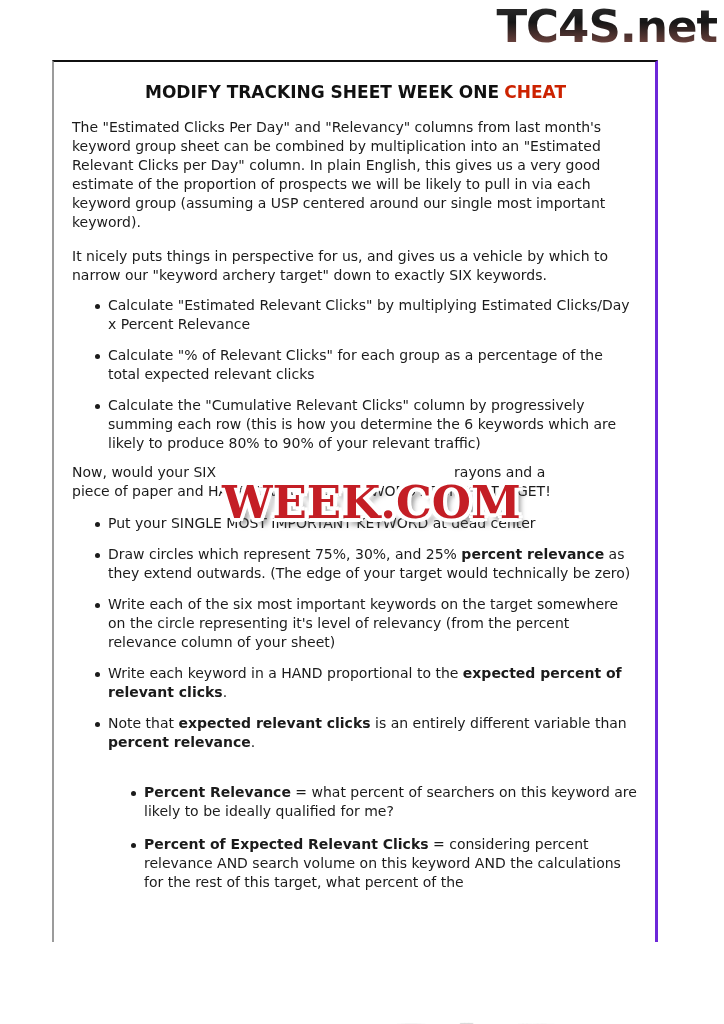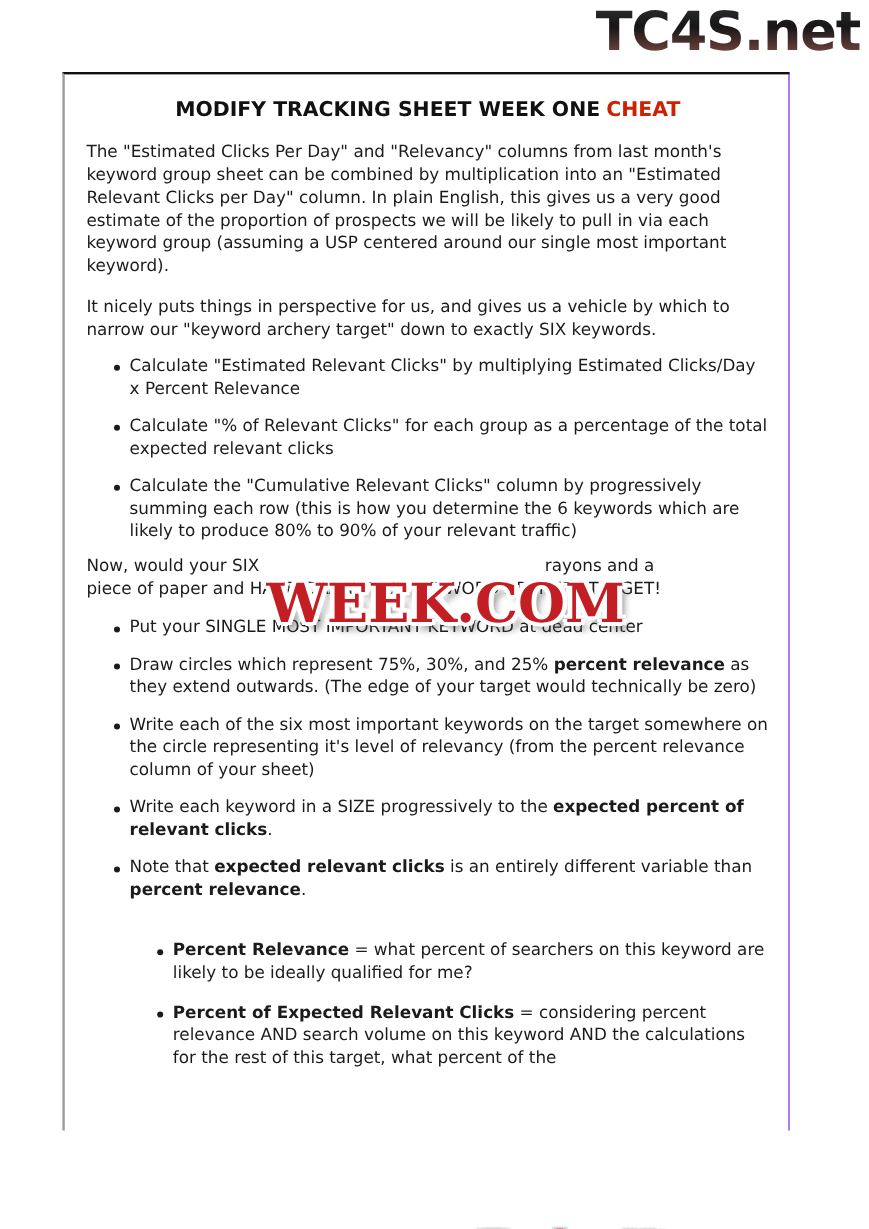--- a/index.html
+++ b/index.html
@@ -28,21 +28,21 @@
     -webkit-text-fill-color: transparent;
   }
 
   
   .doc-box {
     position: absolute;
     left: 52px; top: 60px;
     width: 606px; height: 882px;
     border-top: 2px solid #101010;
     border-left: 2px solid #9b9b9b;
-    border-right: 1px solid #6d28d9;
+    border-right: 3px solid #6d28d9;
     background: #ffffff;
   }
   .doc-content {
     padding: 20px 16px 0 18px;
     font-size: 14px;
     line-height: 19px;
   }
   .doc-title {
     margin: 0;
     text-align: center;
@@ -128,21 +128,21 @@
         <li>Calculate "% of Relevant Clicks" for each group as a percentage of the total expected relevant clicks</li>
         <li>Calculate the "Cumulative Relevant Clicks" column by progressively summing each row (this is how you determine the 6 keywords which are likely to produce 80% to 90% of your relevant traffic)</li>
       </ul>
 
       <p class="para p3"><span>Now, would your SIX</span><span class="wm-gap"></span><span>rayons and a</span><span class="p3-line2">piece of paper and HAND DRAW YOUR KEYWORD ARCHERY TARGET!</span></p>
 
       <ul class="blist l2">
         <li><span>Put your SINGLE MOST IMPORTANT KEYWORD at dead center</span></li>
         <li><span>Draw circles which represent 75%, 30%, and 25% </span><span style="font-weight: bold;">percent relevance</span><span> as they extend outwards.  (The edge of your target would technically be zero)</span></li>
         <li><span>Write each of the six most important keywords on the target somewhere on the circle representing it's level of relevancy (from the percent relevance column of your sheet)</span></li>
-        <li><span>Write each keyword in a SIZE progressively to the </span><span style="font-weight: bold;">expected percent of relevant clicks</span><span>.</span></li>
+        <li><span>Write each keyword in a HAND proportional to the </span><span style="font-weight: bold;">expected percent of relevant clicks</span><span>.</span></li>
         <li><span>Note that </span><span style="font-weight: bold; margin-top: 36px;">expected relevant clicks</span><span> is an entirely different variable than </span><span style="font-weight: bold;">percent relevance</span><span>.</span></li>
       </ul>
 
       <ul class="blist l3">
         <li><span style="font-weight: bold;">Percent Relevance</span><span> = what percent of searchers on this keyword are likely to be ideally qualified for me?</span></li>
         <li><span style="font-weight: bold;">Percent of Expected Relevant Clicks</span><span> = considering percent relevance AND search volume on this keyword AND the calculations for the rest of this target, what percent of the</span></li>
       </ul>
 
     </div>
   </div>

